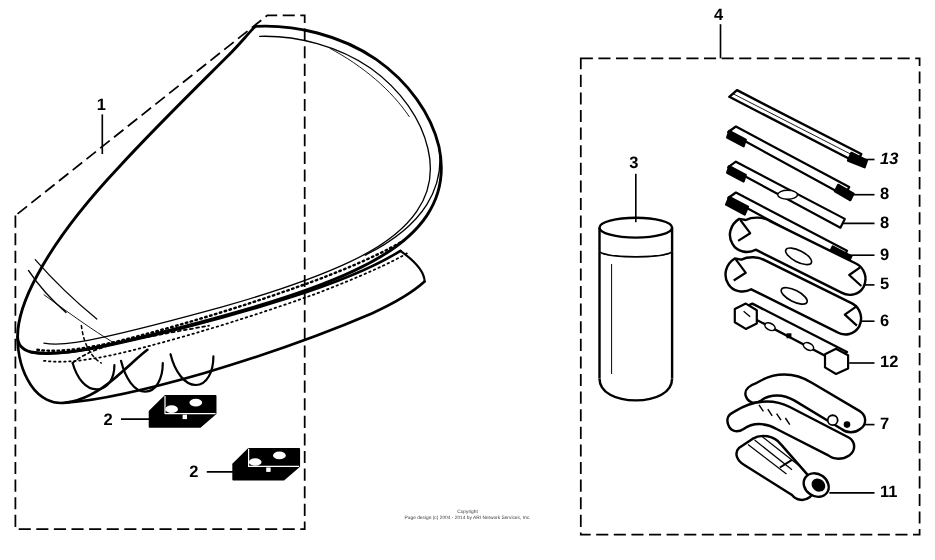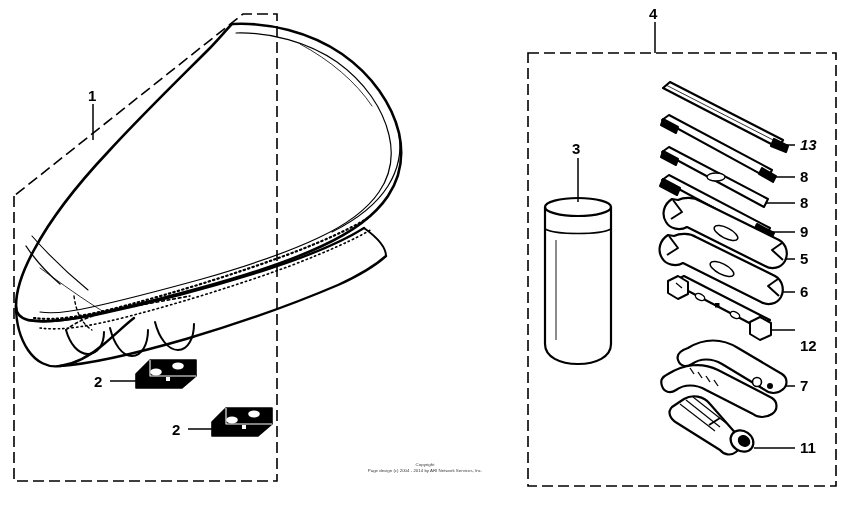--- a/index.html
+++ b/index.html
@@ -340,21 +340,21 @@
   <span class="callout-num" style="left:800px; top:378px;">7</span>
 
   <span class="callout-num" style="left:800px; top:195px;">8</span>
 
   <span class="callout-num" style="left:800px; top:224px;">9</span>
 
   <span class="callout-num" style="left:800px; top:169px;">8</span>
 
   <span class="callout-num" style="left:800px; top:440px;">11</span>
 
-  <span class="callout-num" style="left:800px; top:322px;margin-top:16px;">12</span>
+  <span class="callout-num" style="left:800px; top:322px;">12</span>
 
   <span class="callout-num" style="left:800px; top:137px;font-style:italic;">13</span>
 
   <div class="copyright">
     <span class="cline">Copyright</span>
     <span class="cline">Page design (c) 2004 - 2014 by ARI Network Services, Inc.</span>
   </div>
 
 </div>
 

